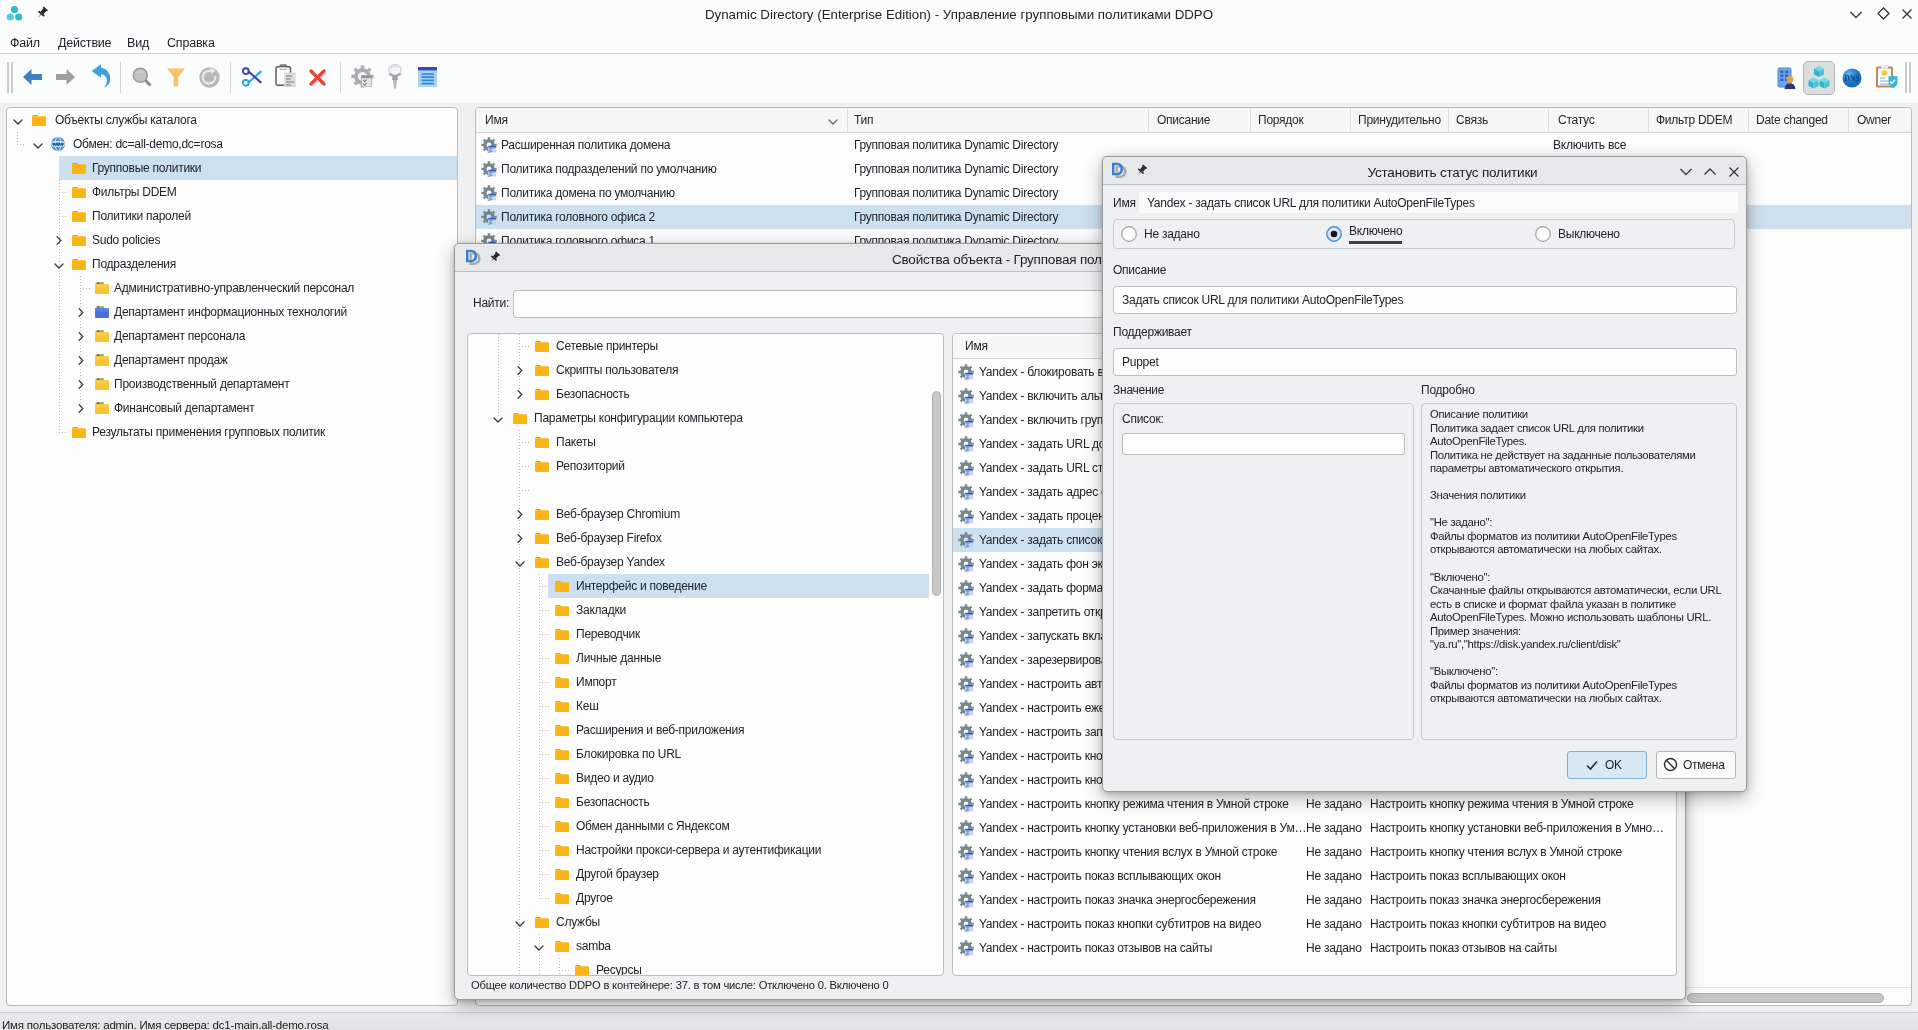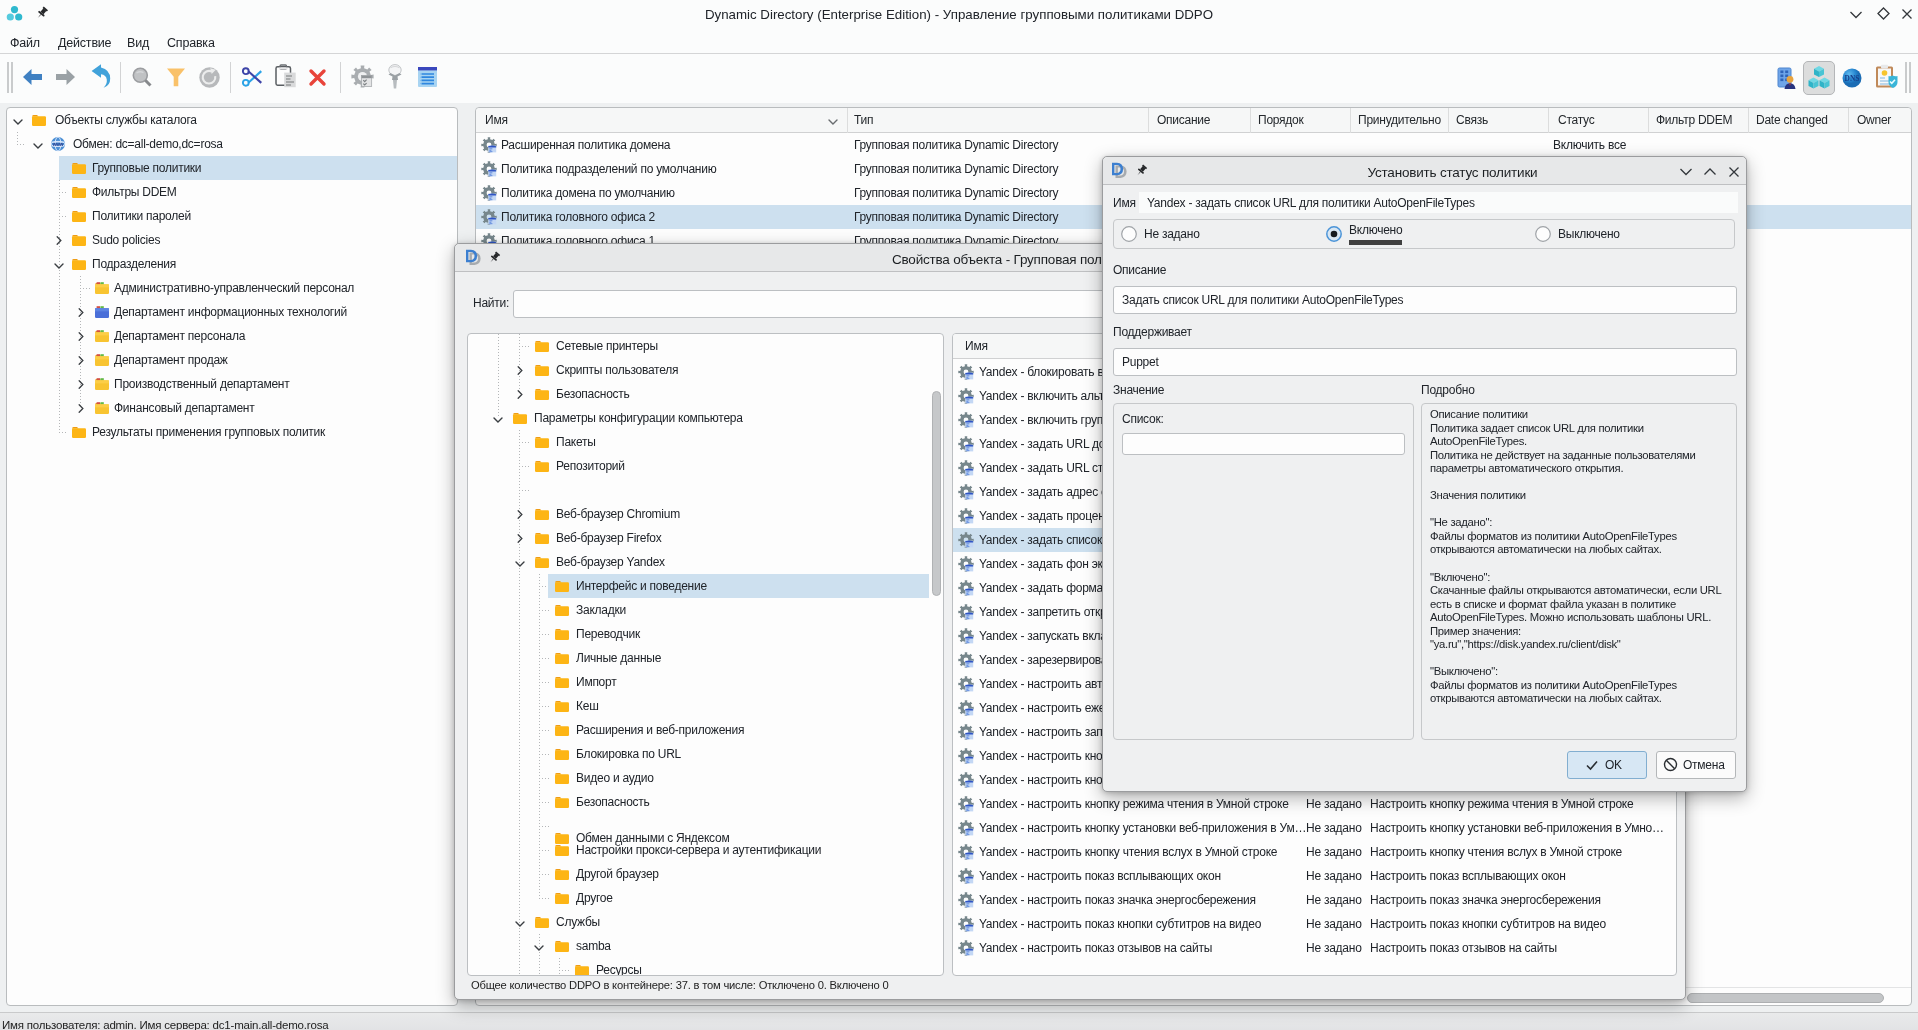--- a/index.html
+++ b/index.html
@@ -604,21 +604,21 @@
           <use href="#folder"></use>
         </svg>
         <div class="txt" style="left:108px">Видео и аудио</div>
       </div>
 <div class="row" style="left:0;top:456px;width:475px">
         <svg style="left:86px;top:4px" width="16" height="15" viewBox="0 0 16 15">
           <use href="#folder"></use>
         </svg>
         <div class="txt" style="left:108px">Безопасность</div>
       </div>
-<div class="row" style="left:0;top:492px;width:518px">
+<div class="row" style="left:0;top:480px;width:518px">
         <svg style="left:86px;top:4px" width="16" height="15" viewBox="0 0 16 15">
           <use href="#folder"></use>
         </svg>
         <div class="txt" style="left:108px">Обмен данными с Яндексом</div>
       </div>
 <div class="row" style="left:0;top:504px;width:475px">
         <svg style="left:86px;top:4px" width="16" height="15" viewBox="0 0 16 15">
           <use href="#folder"></use>
         </svg>
         <div class="txt" style="left:108px">Настройки прокси-сервера и аутентификации</div>
@@ -861,21 +861,21 @@
 <div class="lbl cy" style="left:10px;top:46px">Имя</div>
 <div class="lbl cy" style="left:44px;top:46px">Yandex - задать список URL для политики AutoOpenFileTypes</div>
 <div class="gbox" style="left:10px;top:62px;width:622px;height:30px"></div>
 <svg class="abs" style="left:18px;top:69px" width="16" height="16" viewBox="0 0 16 16">
       <use href="#radio-off"></use>
     </svg>
 <div class="lbl cy" style="left:41px;top:77px">Не задано</div>
 <svg class="abs" style="left:223px;top:69px" width="16" height="16" viewBox="0 0 16 16">
       <use href="#radio-on"></use>
     </svg>
-<div class="lbl cy" style="left:246px;top:77px;border-bottom:5px solid #404040;padding-bottom:3px">Включено</div>
+<div class="lbl cy" style="left:246px;top:77px;border-bottom:3px solid #404040;padding-bottom:3px">Включено</div>
 <svg class="abs" style="left:432px;top:69px" width="16" height="16" viewBox="0 0 16 16">
       <use href="#radio-off"></use>
     </svg>
 <div class="lbl cy" style="left:455px;top:77px">Выключено</div>
 <div class="lbl cy" style="left:10px;top:113px">Описание</div>
 <div class="inp" style="left:10px;top:129px;width:624px;height:28px"></div>
 <div class="lbl cy" style="left:19px;top:143px">Задать список URL для политики AutoOpenFileTypes</div>
 <div class="lbl cy" style="left:10px;top:175px">Поддерживает</div>
 <div class="inp" style="left:10px;top:191px;width:624px;height:28px"></div>
 <div class="lbl cy" style="left:19px;top:205px">Puppet</div>

